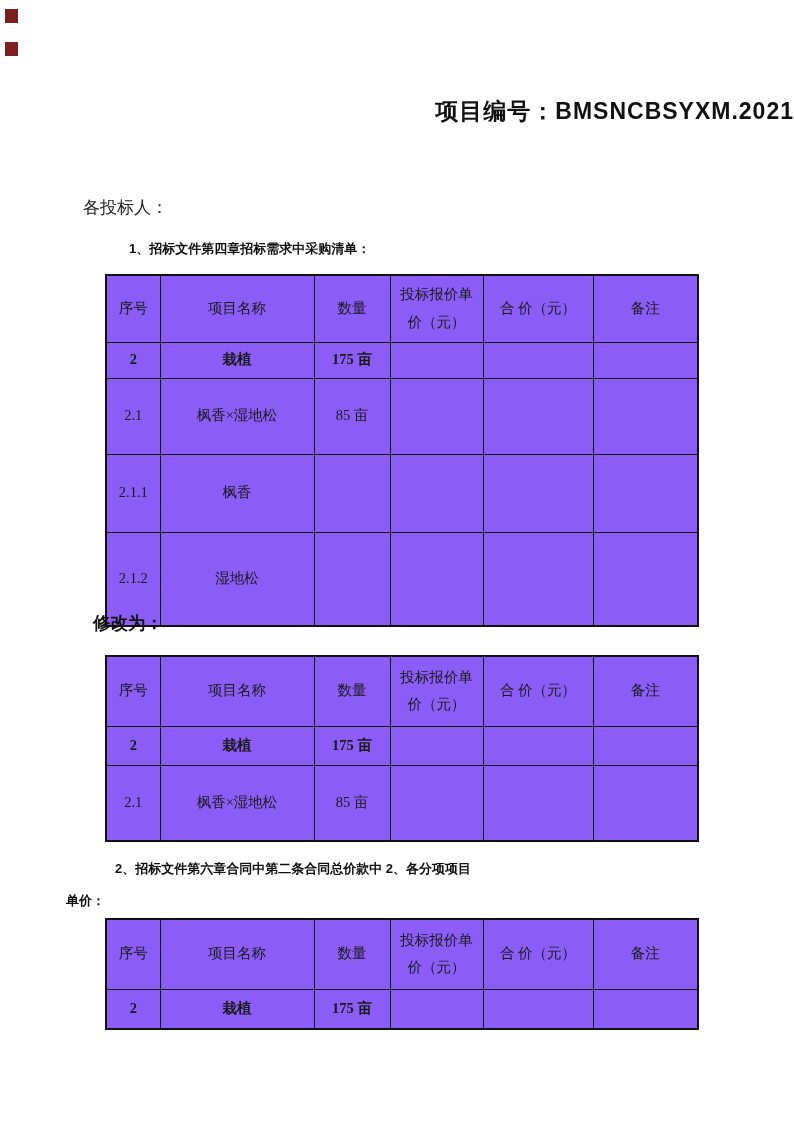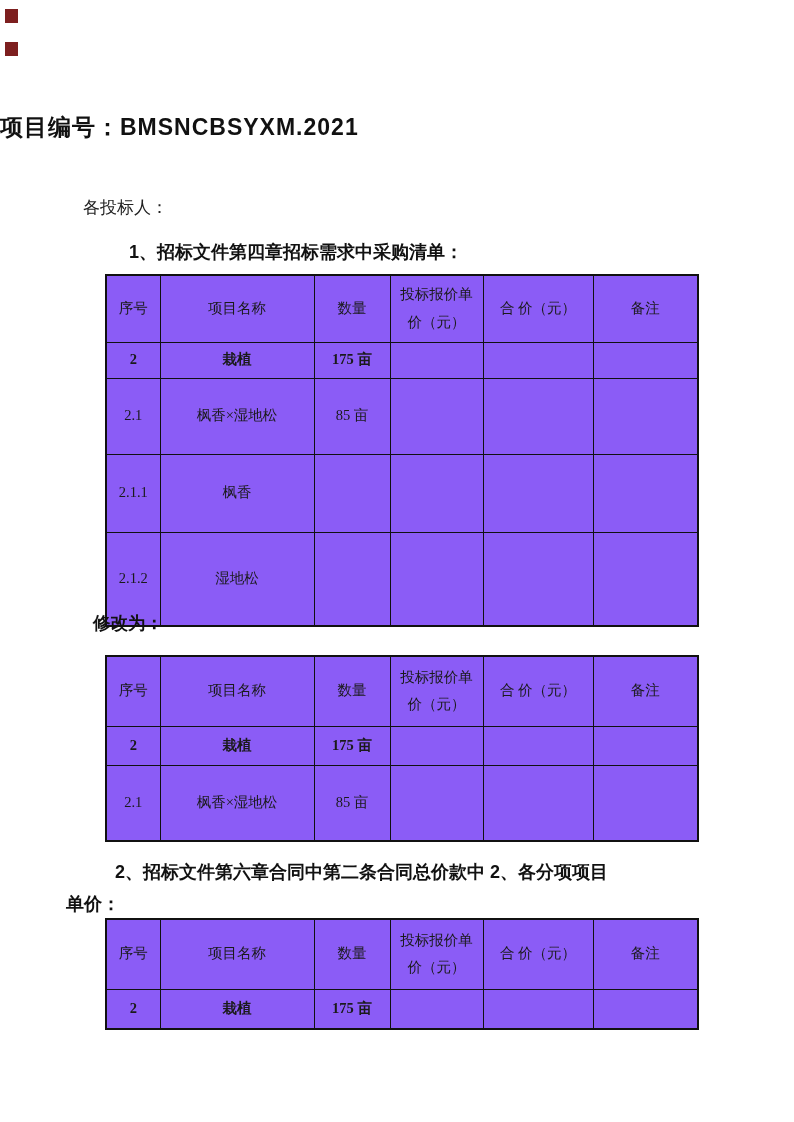--- a/index.html
+++ b/index.html
@@ -21,42 +21,42 @@
     position: absolute;
     left: 5px;
     width: 13px;
     height: 14px;
     background: #7d1f1f;
   }
   .corner-mark.m1 { top: 9px; }
   .corner-mark.m2 { top: 42px; }
 
   .doc-title {
-    top: 112px;
+    top: 96px;
     left: 0;
     width: 794px;
-    text-align: left;
+    text-align: right;
     font-size: 23px;
     font-weight: bold;
     letter-spacing: 1px;
     font-family: "Liberation Sans", "DejaVu Sans", sans-serif;
     color: #111;
   }
 
   .salutation {
     top: 196px;
     left: 83px;
     font-size: 17px;
     color: #222;
   }
 
   .heading {
     font-family: "Liberation Sans", "DejaVu Sans", sans-serif;
     font-weight: bold;
-    font-size: 18px;
+    font-size: 13px;
     color: #111;
   }
   .heading-1 { top: 240px; left: 129px; }
   .modified-label { top: 611px; left: 84px; font-size: 17.5px; margin-left: 9px; }
   .heading-2-line1 { top: 860px; left: 115px; }
   .heading-2-line2 { top: 892px; left: 66px; }
 
   table.doc-table {
     position: absolute;
     left: 105px;

